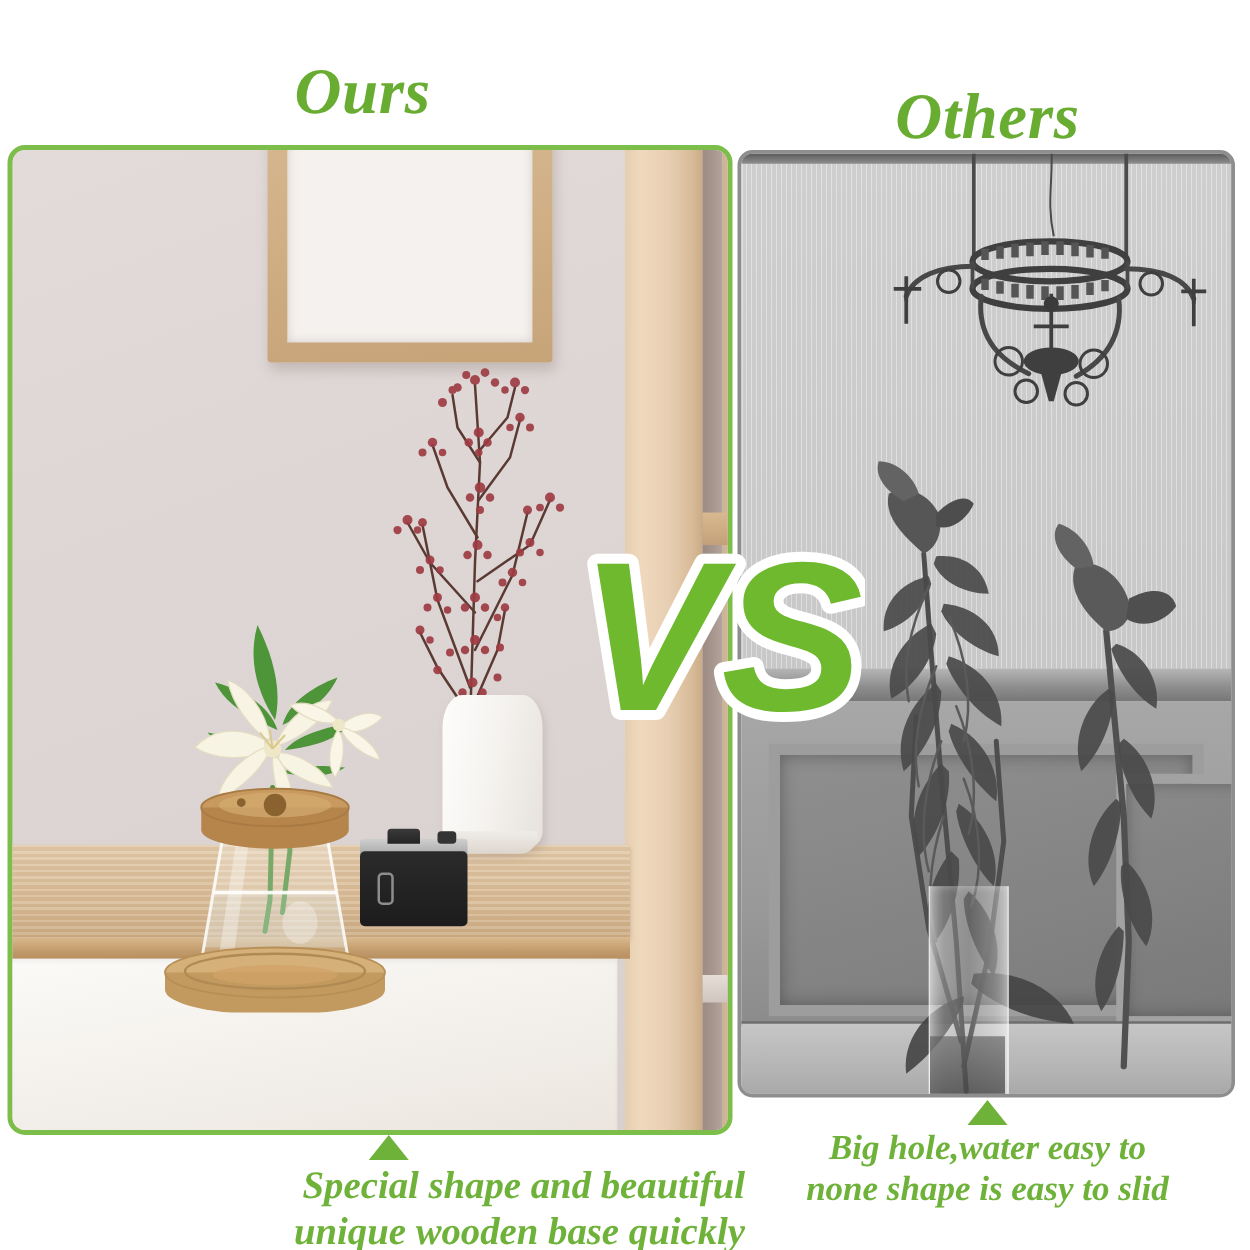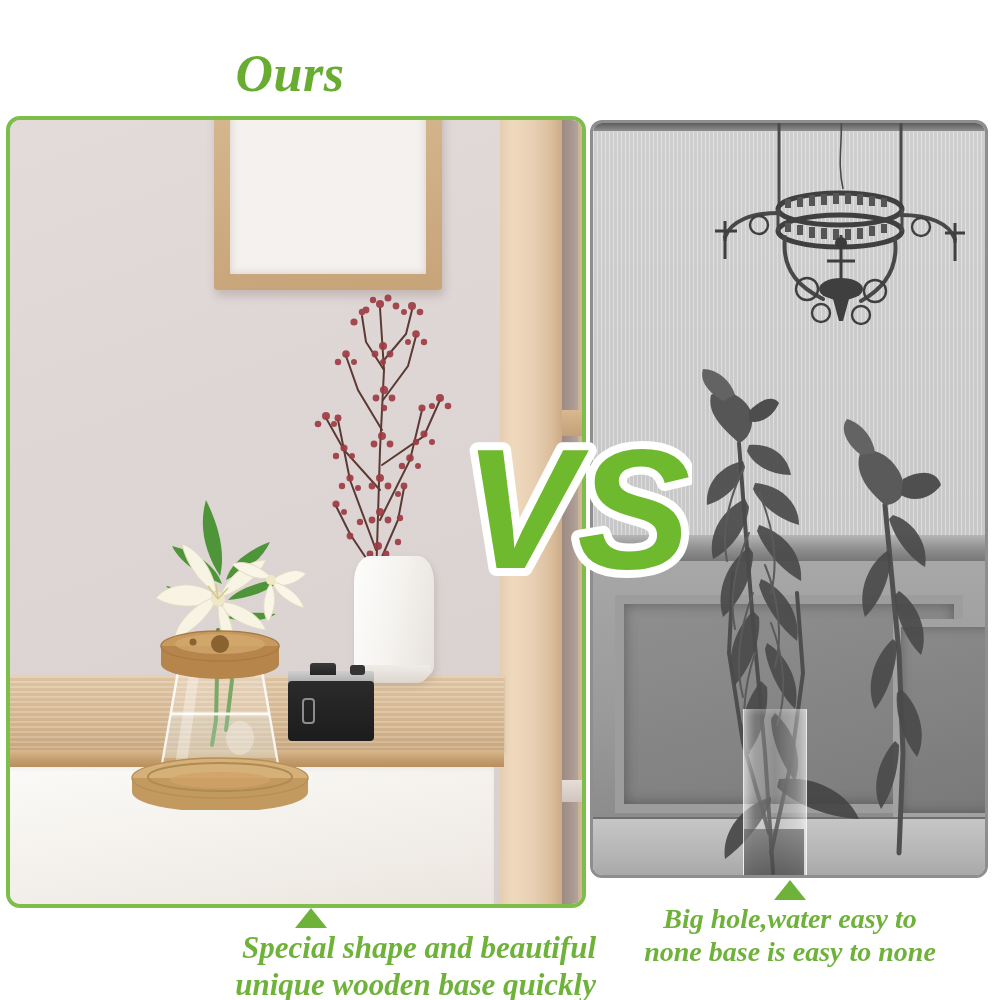--- a/index.html
+++ b/index.html
@@ -317,20 +317,21 @@
   }
   #caption-right .caption-text { font-size: 28px; }
 </style>
 </head>
 <body>
 
 <div id="stage">
 
   <div class="panel-title" id="title-ours">Ours</div>
 
+  <div class="panel-title" id="title-others">Others</div>
 
   <div id="photo-left">
     <div class="l-wall"></div>
 
     <div class="l-frame-outer">
       <div class="l-frame-inner"></div>
     </div>
 
     <div class="l-door-col"></div>
     <div class="l-door-gap"></div>
@@ -652,16 +653,16 @@
 
   <div class="caption-block" id="caption-left">
     <div class="tri"></div>
     <div class="caption-text">Special shape and beautiful</div>
     <div class="caption-text">unique wooden base quickly</div>
   </div>
 
   <div class="caption-block" id="caption-right">
     <div class="tri"></div>
     <div class="caption-text">Big hole,water easy to</div>
-    <div class="caption-text">none base is easy to none</div>
+    <div class="caption-text">none shape is easy to slid</div>
   </div>
 
 </div>
 
 </body></html>

